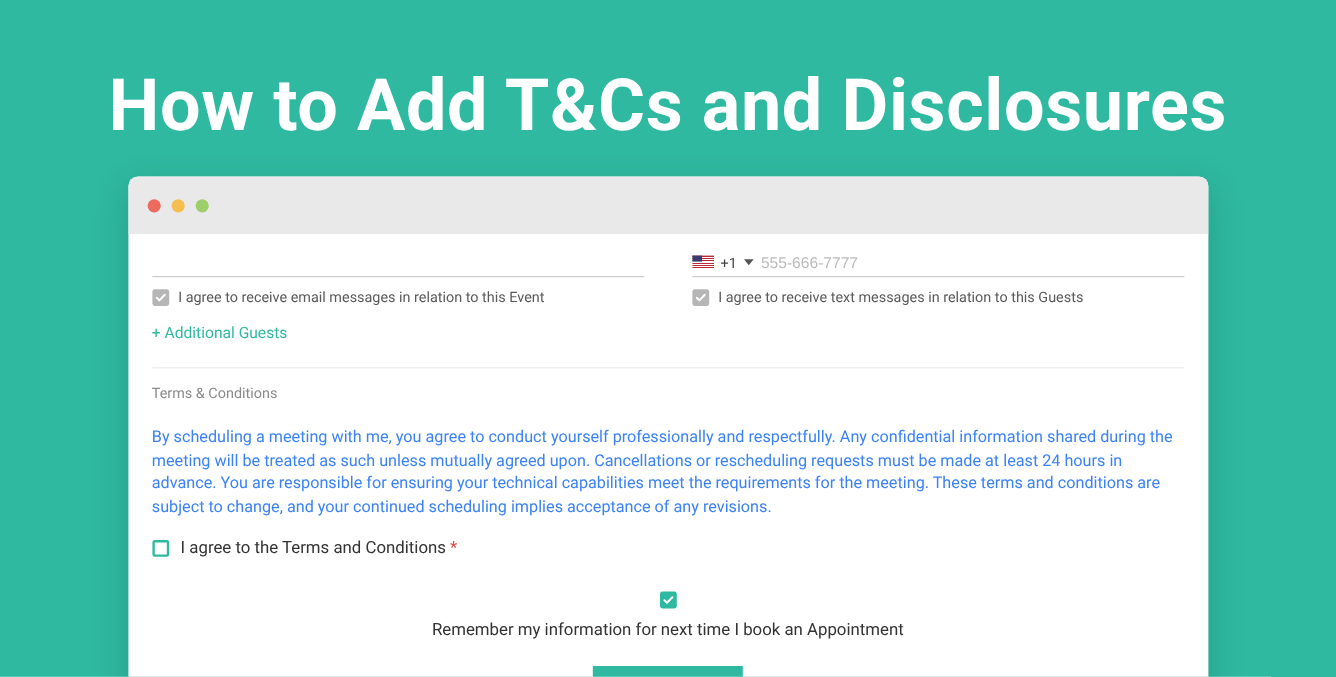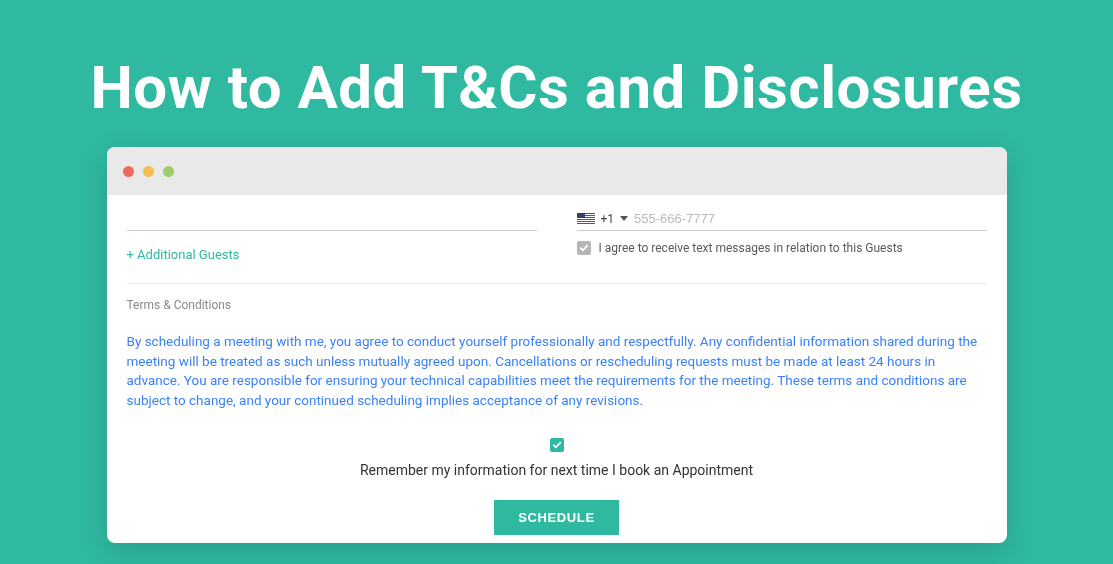--- a/index.html
+++ b/index.html
@@ -104,20 +104,28 @@
   <div class="titlebar">
     <span class="dot red"></span>
     <span class="dot yellow"></span>
     <span class="dot green"></span>
   </div>
 
   <div class="content">
     <div class="row">
       <div class="col">
         <div class="field-line"></div>
+        <div class="check-row">
+          <span class="chk gray">
+            <svg viewBox="0 0 12 12">
+                <path d="M2 6.2 L4.6 8.8 L10 3.2" stroke="#fff" stroke-width="2" fill="none" stroke-linecap="round" stroke-linejoin="round"></path>
+              </svg>
+          </span>
+          <span>I agree to receive email messages in relation to this Event</span>
+        </div>
         <span class="add-link">+ Additional Guests</span>
       </div>
 
       <div class="col">
         <div class="field-line">
           <span class="phone-combo">
             <span class="flag"></span>
             <span class="dialcode">+1</span>
             <span class="caret"></span>
           </span>
@@ -132,20 +140,27 @@
           <span>I agree to receive text messages in relation to this Guests</span>
         </div>
       </div>
     </div>
 
     <hr class="hr">
 
     <div class="section-label">Terms &amp; Conditions</div>
     <div class="terms-body">By scheduling a meeting with me, you agree to conduct yourself professionally and respectfully. Any confidential information shared during the meeting will be treated as such unless mutually agreed upon. Cancellations or rescheduling requests must be made at least 24 hours in advance. You are responsible for ensuring your technical capabilities meet the requirements for the meeting. These terms and conditions are subject to change, and your continued scheduling implies acceptance of any revisions.</div>
 
+    <div class="agree-row">
+      <span class="chk outline"></span>
+      <span>
+        <span>I agree to the Terms and Conditions</span>
+        <span class="req">*</span>
+      </span>
+    </div>
 
     <div class="remember-row">
       <span class="chk teal">
         <svg viewBox="0 0 12 12">
             <path d="M2 6.2 L4.6 8.8 L10 3.2" stroke="#fff" stroke-width="2" fill="none" stroke-linecap="round" stroke-linejoin="round"></path>
           </svg>
       </span>
       <span>Remember my information for next time I book an Appointment</span>
     </div>
 

